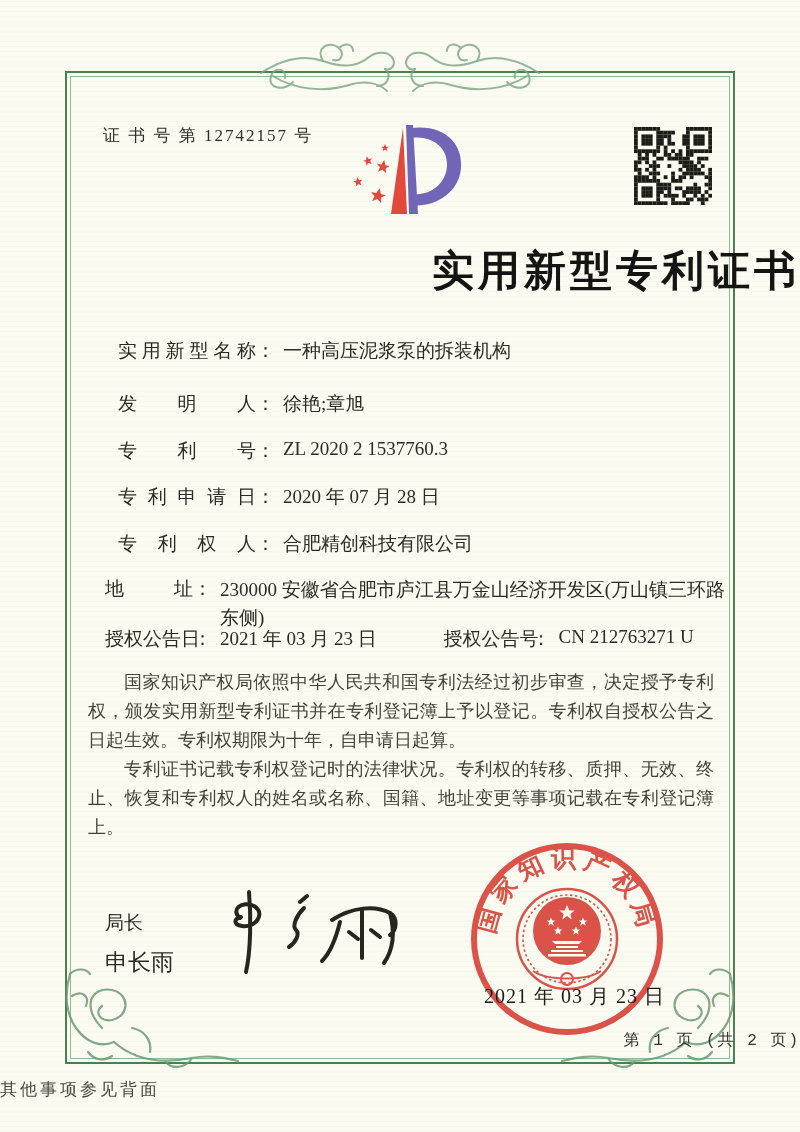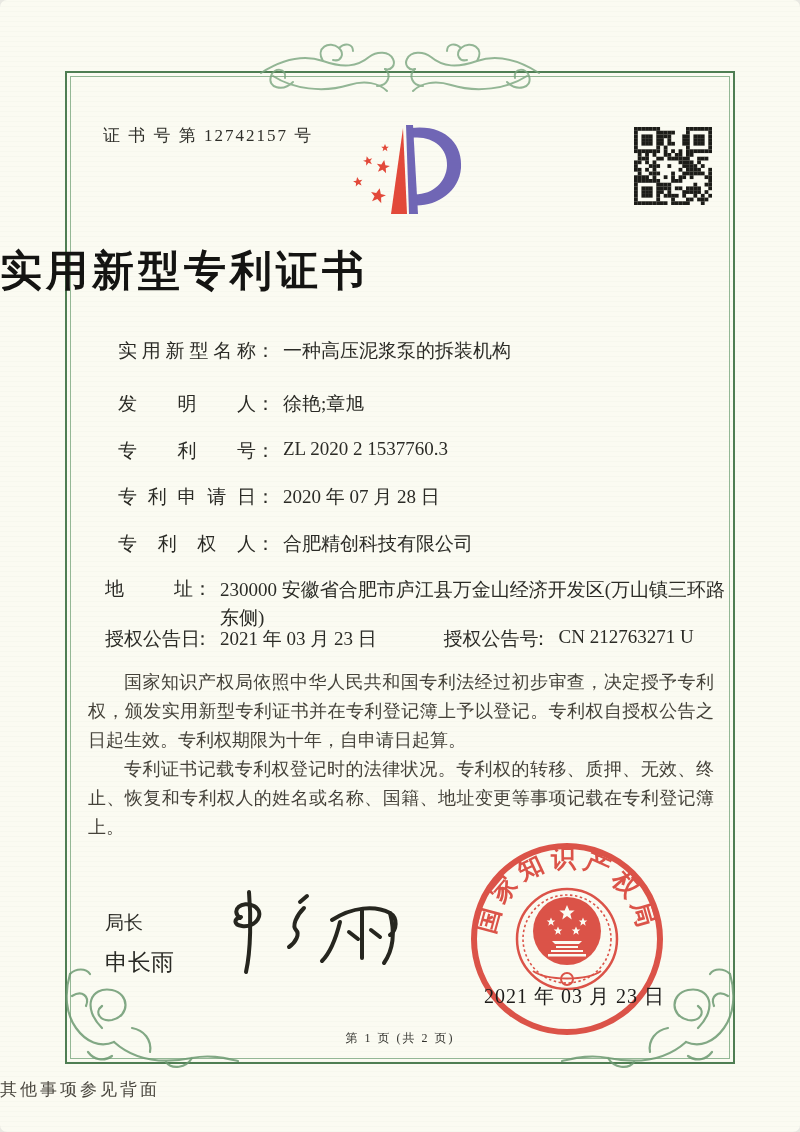--- a/index.html
+++ b/index.html
@@ -3,36 +3,35 @@
 <meta charset="utf-8">
 <style>
   html,body{margin:0;padding:0;background:#e8e8e2;}
   .page{
     position:relative;width:800px;height:1132px;margin:0 auto;
     background:#fbfbf2;
     background-image:repeating-linear-gradient(0deg, rgba(190,205,185,.07) 0 1px, transparent 1px 5px);
     overflow:hidden;
     font-family:"Liberation Serif","DejaVu Serif",serif;
     color:#24241f;
-    border-radius:7px;
   }
   
   .border-outer{position:absolute;left:65px;top:71px;right:65px;bottom:68px;border:2.5px solid #4f7e53;}
   .border-inner{position:absolute;inset:3px;border:1px solid #93b795;}
   
   .orn{position:absolute;pointer-events:none;}
   .orn-top{left:253px;top:30px;}
   .orn-bl{left:42px;top:966px;}
   .orn-br{left:528px;top:966px;transform:scaleX(-1);}
   
   .cert-no{position:absolute;left:103px;top:124px;font-size:17px;letter-spacing:2px;color:#2e2e29;}
   .logo{position:absolute;left:333px;top:116px;}
   .qr{position:absolute;left:634px;top:127px;}
   .title{
-    position:absolute;left:0;right:0;top:243px;text-align:left;
+    position:absolute;left:0;right:0;top:243px;text-align:right;
     font-size:42px;font-weight:600;letter-spacing:4px;color:#141412;margin:0;
   }
   
   .fields{position:absolute;left:105px;top:338px;right:70px;font-size:19px;color:#2b2b26;}
   .frow{position:absolute;left:0;white-space:nowrap;}
   .flabel{display:inline-block;text-align:justify;text-align-last:justify;vertical-align:top;}
   .w-wide{width:138px;margin-left:13px;}
   .w-narrow{width:88px;}
   .colon{display:inline-block;vertical-align:top;margin-right:8px;}
   .fvalue{display:inline-block;vertical-align:top;}
@@ -49,21 +48,21 @@
   .body-text{position:absolute;left:88px;right:86px;top:668px;font-size:18px;line-height:29px;color:#45423a;text-align:justify;}
   .body-text p{margin:0;text-indent:2em;}
   
   .sig-title{position:absolute;left:105px;top:910px;font-size:19px;color:#2b2b26;}
   .sig-name{position:absolute;left:105px;top:947px;font-size:23px;color:#2b2b26;}
   .sig-hand{position:absolute;left:212px;top:880px;}
   
   .seal{position:absolute;left:468px;top:840px;opacity:.93;}
   .seal-date{position:absolute;left:484px;top:983px;font-size:20px;color:#1d1c1a;letter-spacing:1px;white-space:nowrap;z-index:5;}
   
-  .page-num{position:absolute;left:0;right:0;top:1030px;text-align:center;font-size:12px;letter-spacing:2px;color:#33332e;}
+  .page-num{position:absolute;left:0;right:0;top:1030px;text-align:right;font-size:16px;letter-spacing:2px;color:#33332e;font-family:Liberation Mono, monospace;}
   .back-note{position:absolute;left:0;right:0;top:1078px;font-size:17px;letter-spacing:3px;color:#4a473f;}
 </style>
 </head>
 <body>
 
 <div class="page">
 
   <div class="border-outer">
     <div class="border-inner"></div>
   </div>

